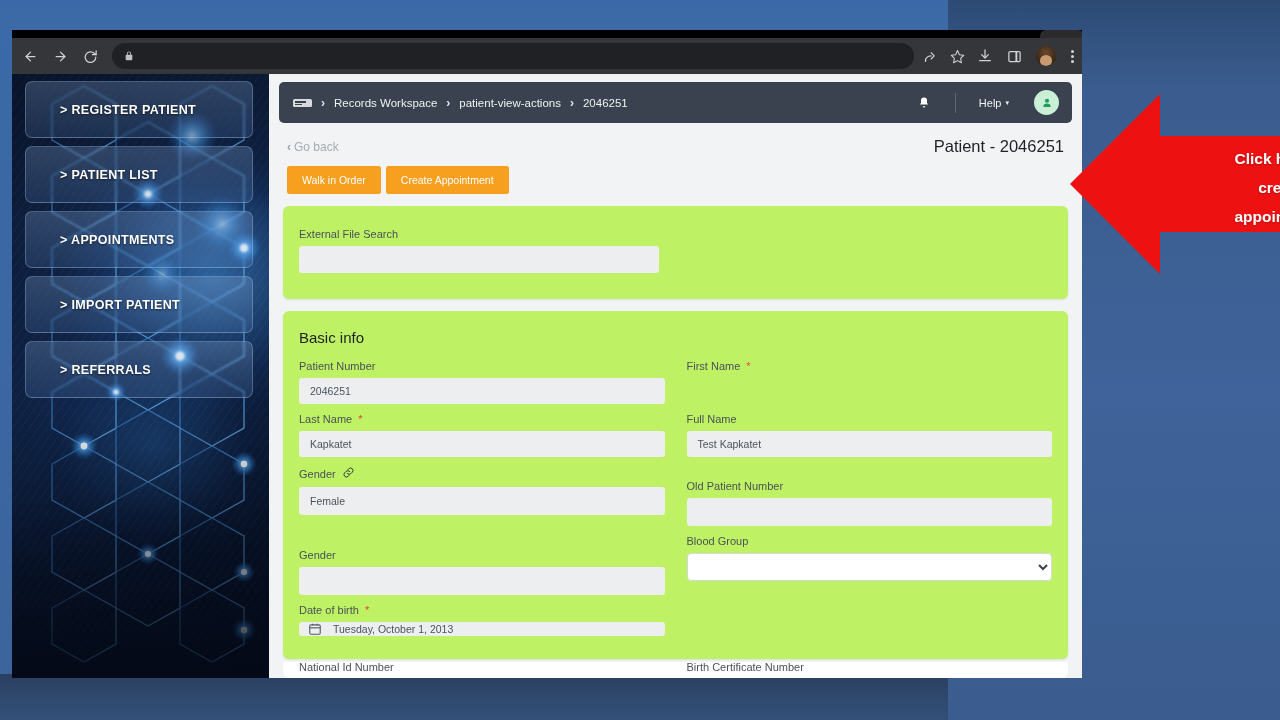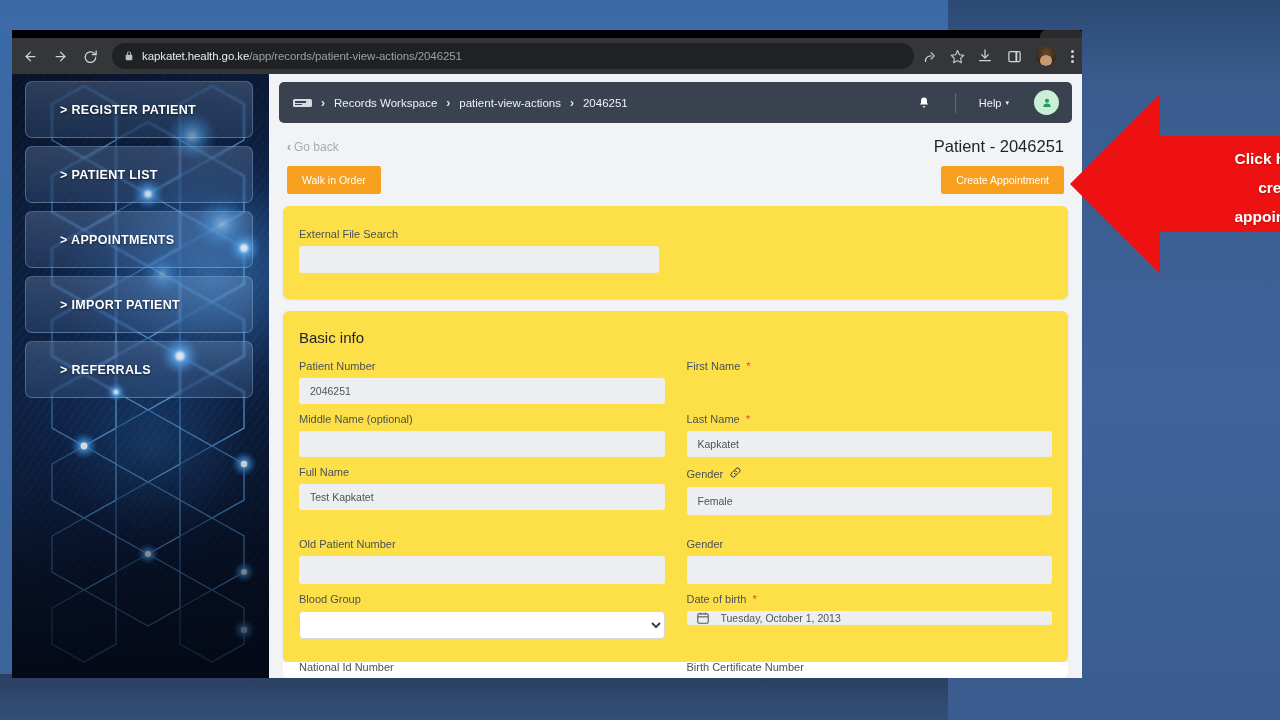--- a/index.html
+++ b/index.html
@@ -206,37 +206,37 @@
   #page-head {
     margin: 14px 18px 0 18px;
     display: flex; align-items: center;
   }
   #go-back { color: #a5abb3; font-size: 12px; display: flex; align-items: center; gap: 3px; }
   #go-back .chev { font-size: 12px; font-weight: bold; color: #9aa1aa;}
   #page-title { margin-left: auto; font-size: 16.5px; color: #1e2125; }
 
   #action-row {
     margin: 10px 18px 0 18px;
-    display: flex; justify-content: space-between; gap: 5px;
+    display: flex; justify-content: flex-start; gap: 5px;
   }
   .btn-orange {
     background: #f79f1f;
     color: #fff;
     font-size: 10.5px;
     border: none;
     border-radius: 2.5px;
     height: 28px;
     padding: 0 15px;
     font-family: inherit;
     cursor: pointer;
   }
 
   .card {
     margin: 12px 14px 0 14px;
-    background: #fde047;
+    background: #bef264;
     border-radius: 6px;
     box-shadow: 0 1px 2px rgba(20,30,50,0.10);
   }
   #card-search { padding: 22px 16px 26px 16px; }
   #card-basic  { padding: 18px 16px 14px 16px; }
 
   .field-label {
     font-size: 11px; color: #4a5158;
     margin-bottom: 6px;
     display: flex; align-items: center; gap: 6px;
@@ -336,23 +336,20 @@
           <polyline points="21 3 21 9 15 9"></polyline>
           <path d="M20.5 13a8.5 8.5 0 1 1-2.6-6.1L21 9"></path>
         </svg>
     </div>
 
     <div id="omnibox">
       <span id="lock-icon">
         <svg width="10" height="10" viewBox="0 0 24 24" fill="#bdc1c6">
             <path d="M12 1a5 5 0 0 0-5 5v3H6a2 2 0 0 0-2 2v9a2 2 0 0 0 2 2h12a2 2 0 0 0 2-2v-9a2 2 0 0 0-2-2h-1V6a5 5 0 0 0-5-5zm0 2a3 3 0 0 1 3 3v3H9V6a3 3 0 0 1 3-3z"></path>
           </svg>
-      </span>
-      <span id="url-text">
-        <b>kapkatet.health.go.ke</b><span>/app/records/patient-view-actions/2046251</span>
       </span>
     </div>
 
     <div id="omni-right" style="position:static;">
       <span class="tb-icon">
         <svg width="15" height="15" viewBox="0 0 24 24" fill="none" stroke="currentColor" stroke-width="1.8" stroke-linecap="round" stroke-linejoin="round">
             <path d="M4 20c0-6 4-9 9-9"></path>
             <polyline points="13 6 18 11 13 16"></polyline>
             <path d="M4 20v-4"></path>
           </svg>
@@ -538,26 +535,20 @@
 
           <div class="form-field">
             <div class="field-label">
               <span>First Name</span>
               <span class="req">*</span>
             </div>
           </div>
 
           <div class="form-field">
             <div class="field-label">
-                <span>Middle Name (optional)</span>
-              </div>
-            <div class="field-input"></div>
-          </div>
-          <div class="form-field">
-            <div class="field-label">
               <span>Last Name</span>
               <span class="req">*</span>
             </div>
             <div class="field-input">Kapkatet</div>
           </div>
 
           <div class="form-field">
             <div class="field-label">
                 <span>Full Name</span>
               </div>

